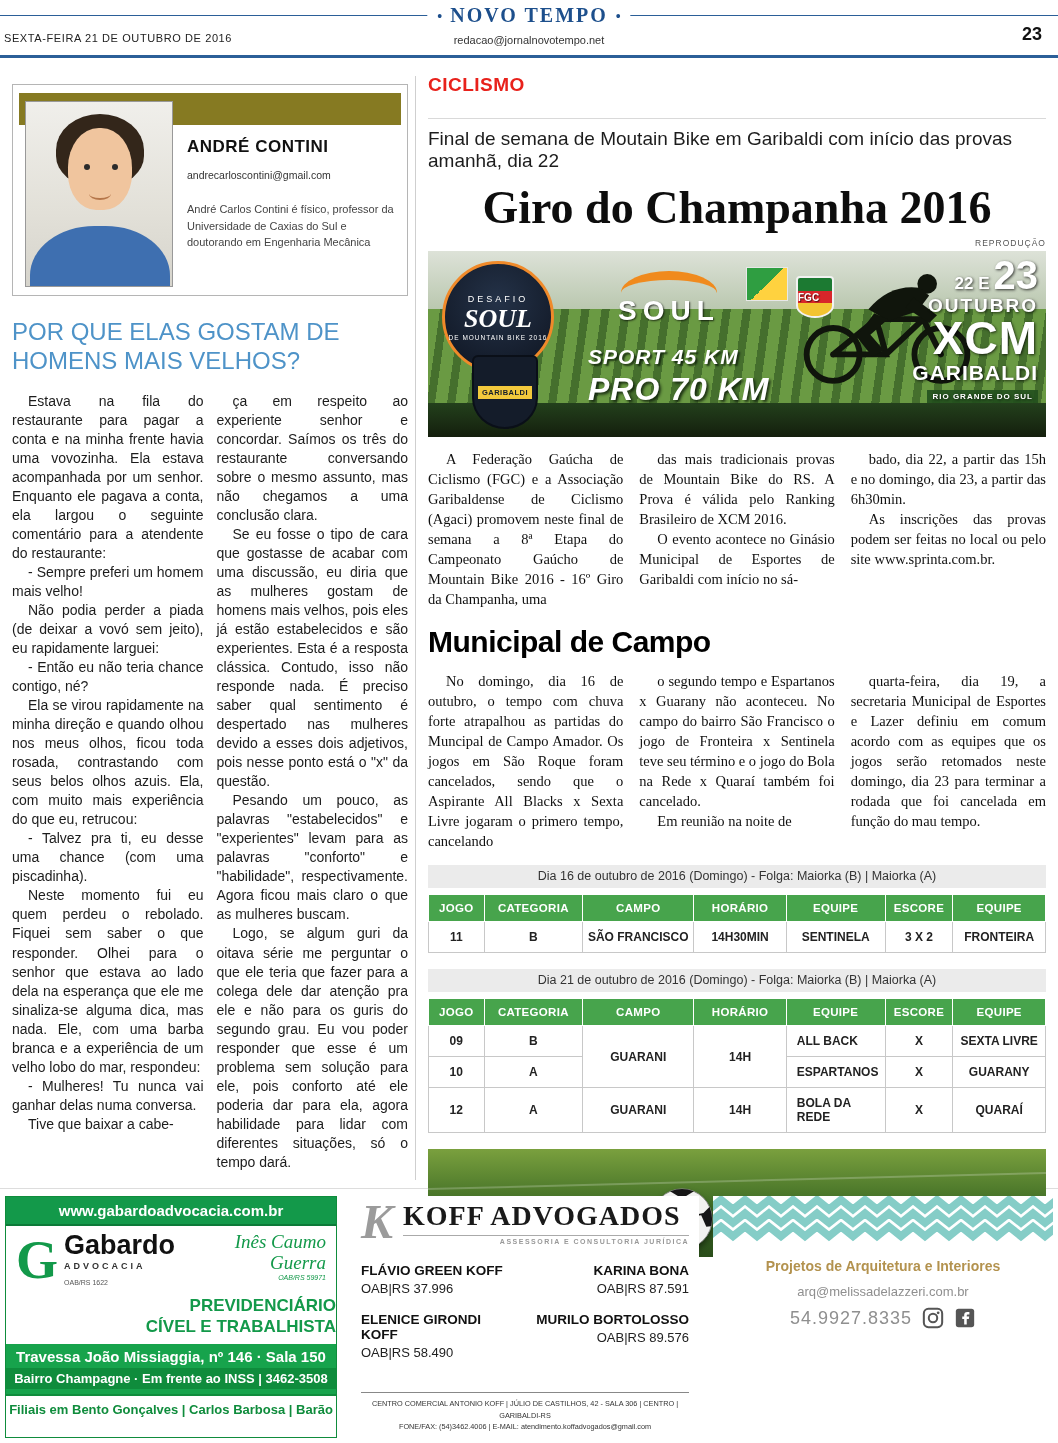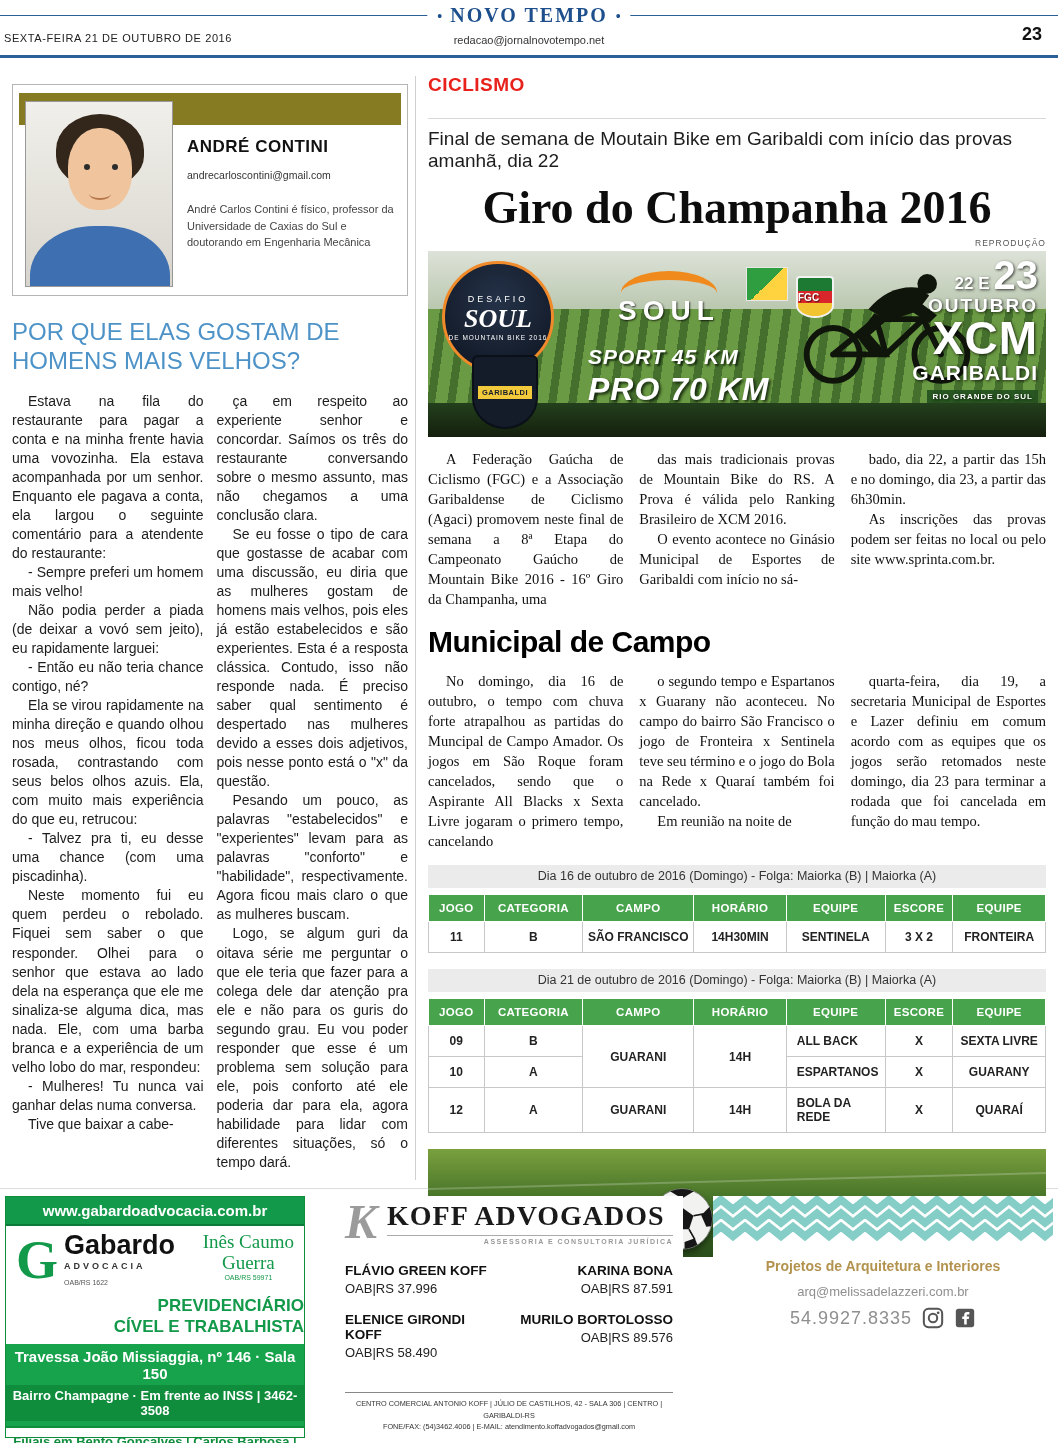--- a/index.html
+++ b/index.html
@@ -95,29 +95,29 @@
   table.rtable th { background:#47a44c; color:#fff; font-weight:700; font-size:11.5px; letter-spacing:.3px; padding:7px 2px; border:1px solid #fff; }
   table.rtable td { font-weight:700; font-size:12px; color:#222; text-align:center; padding:8px 4px; border:1px solid #c8c8c8; background:#fff; }
   table.rtable td.tleft { text-align:left; padding-left:10px; }
   .grass { position:relative; height:108px; background:linear-gradient(180deg,#7aa03e,#3c6a24 55%,#2a4d1a); overflow:hidden; }
   .grass::after { content:""; position:absolute; left:-10%; right:-10%; top:28%; height:2px; background:rgba(255,255,255,.22); transform:rotate(-1.5deg); }
   .ball-svg { position:absolute; left:36%; bottom:6px; width:64px; height:64px; filter:drop-shadow(0 4px 3px rgba(0,0,0,.45)); }
 
   
   .ads { position:absolute; left:5px; top:1196px; width:1048px; height:242px; display:flex; justify-content:space-between; gap:6px; }
 
-  .ad-gabardo { width:300px; border:1px solid #0f8c3c; display:flex; flex-direction:column; background:#fff; }
+  .ad-gabardo { width:332px; border:1px solid #0f8c3c; display:flex; flex-direction:column; background:#fff; }
   .gab-url { background:#13994a; border-bottom:2px solid #0c7a38; color:#fff; font-weight:700; text-align:center; font-size:15px; padding:5px 0; }
   .gab-mid { display:flex; justify-content:space-between; align-items:flex-start; padding:6px 10px 2px; }
   .gab-logo { display:flex; align-items:center; gap:6px; }
   .gab-g { font-family:"Liberation Serif", serif; font-weight:700; font-size:54px; line-height:.85; color:#13994a; }
   .gab-name { font-weight:700; font-size:27px; line-height:1; color:#111; }
   .gab-sub { font-weight:700; font-size:9px; letter-spacing:3px; color:#333; margin-top:2px; }
   .gab-oab { font-size:7px; color:#555; }
-  .gab-partner { text-align:center; color:#13994a; }
+  .gab-partner { text-align:right; color:#13994a;font-style:italic; }
   .gab-p1 { font-family:"Liberation Serif", serif; font-size:19px; line-height:1.1; }
   .gab-poab { font-size:7px; color:#13994a; }
   .gab-areas { color:#13994a; font-weight:700; font-size:17px; line-height:1.25; text-align:right; margin:4px 0 6px; }
   .gab-band { background:#17a34c; color:#fff; text-align:center; font-weight:700; padding:4px 0 5px; }
   .gab-band .l1 { font-size:15px; }
   .gab-band .l2 { font-size:13px; margin-top:3px; background:#0f8c3c; padding:3px 0; }
   .gab-branches { color:#0f8c3c; font-weight:700; font-size:13px; text-align:center; padding:6px 0; border-top:2px solid #0f8c3c; }
 
   .ad-koff { width:348px; padding:4px 10px 0; display:flex; flex-direction:column; background:#fff; }
   .koff-head { display:flex; align-items:flex-start; gap:10px; }

